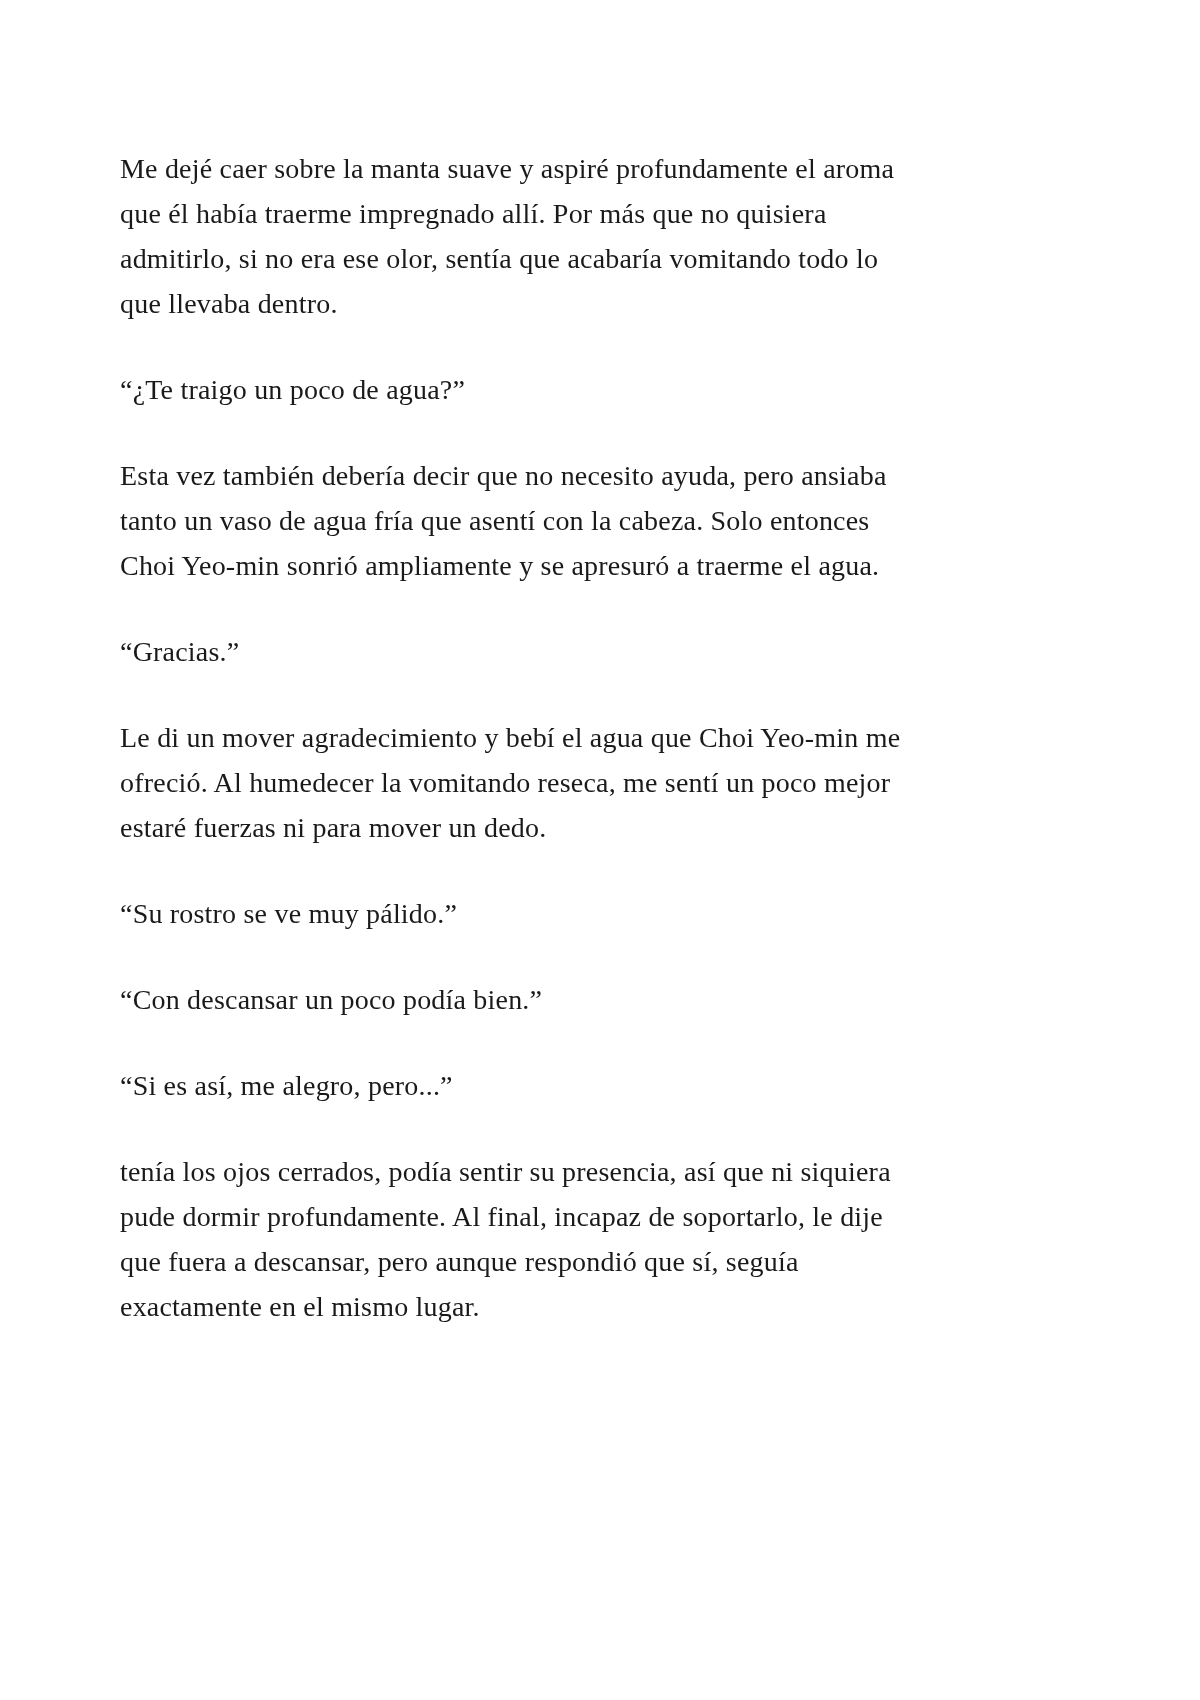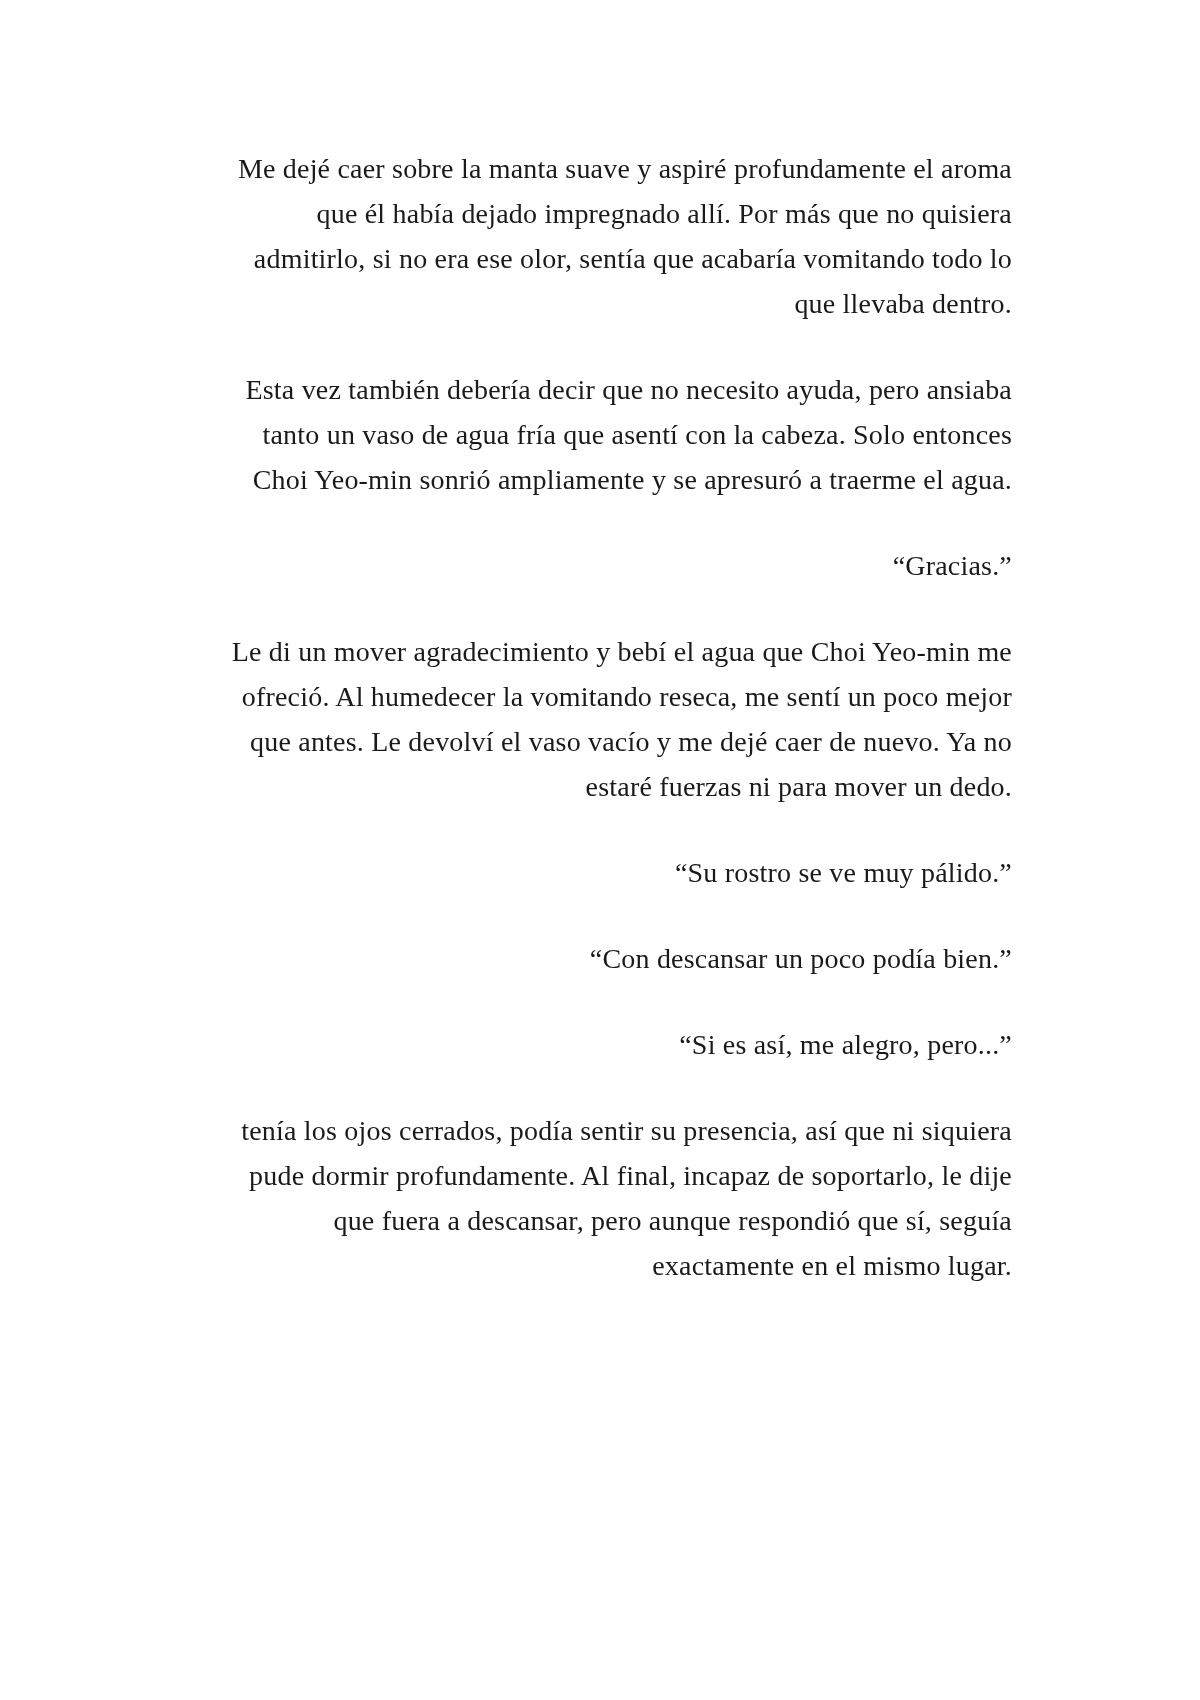--- a/index.html
+++ b/index.html
@@ -19,55 +19,56 @@
     top: 146px;
     width: 900px;
     font-family: "Liberation Serif", "DejaVu Serif", serif;
     font-size: 28px;
     line-height: 45px;
     color: #1a1a1a;
     letter-spacing: 0.2px;
   }
   .para {
     margin: 0 0 41px 8px;
-    text-align: right;
   }
   .line {
     display: block;
     white-space: nowrap;
     height: 45px;
   }
 </style>
 </head>
 <body>
 
 <div class="page">
 
   <p class="para">
     <span class="line">Me dejé caer sobre la manta suave y aspiré profundamente el aroma</span>
-    <span class="line">que él había dejado impregnado allí. Por más que no quisiera</span>
+    <span class="line">que él había traerme impregnado allí. Por más que no quisiera</span>
     <span class="line">admitirlo, si no era ese olor, sentía que acabaría vomitando todo lo</span>
     <span class="line">que llevaba dentro.</span>
   </p>
 
+  <p class="para">
+    <span class="line">“¿Te traigo un poco de agua?”</span>
+  </p>
 
   <p class="para">
     <span class="line">Esta vez también debería decir que no necesito ayuda, pero ansiaba</span>
     <span class="line">tanto un vaso de agua fría que asentí con la cabeza. Solo entonces</span>
     <span class="line">Choi Yeo-min sonrió ampliamente y se apresuró a traerme el agua.</span>
   </p>
 
   <p class="para">
     <span class="line">“Gracias.”</span>
   </p>
 
   <p class="para">
     <span class="line">Le di un mover agradecimiento y bebí el agua que Choi Yeo-min me</span>
     <span class="line">ofreció. Al humedecer la vomitando reseca, me sentí un poco mejor</span>
-    <span class="line">que antes. Le devolví el vaso vacío y me dejé caer de nuevo. Ya no</span>
     <span class="line">estaré fuerzas ni para mover un dedo.</span>
   </p>
 
   <p class="para">
     <span class="line">“Su rostro se ve muy pálido.”</span>
   </p>
 
   <p class="para">
     <span class="line">“Con descansar un poco podía bien.”</span>
   </p>

